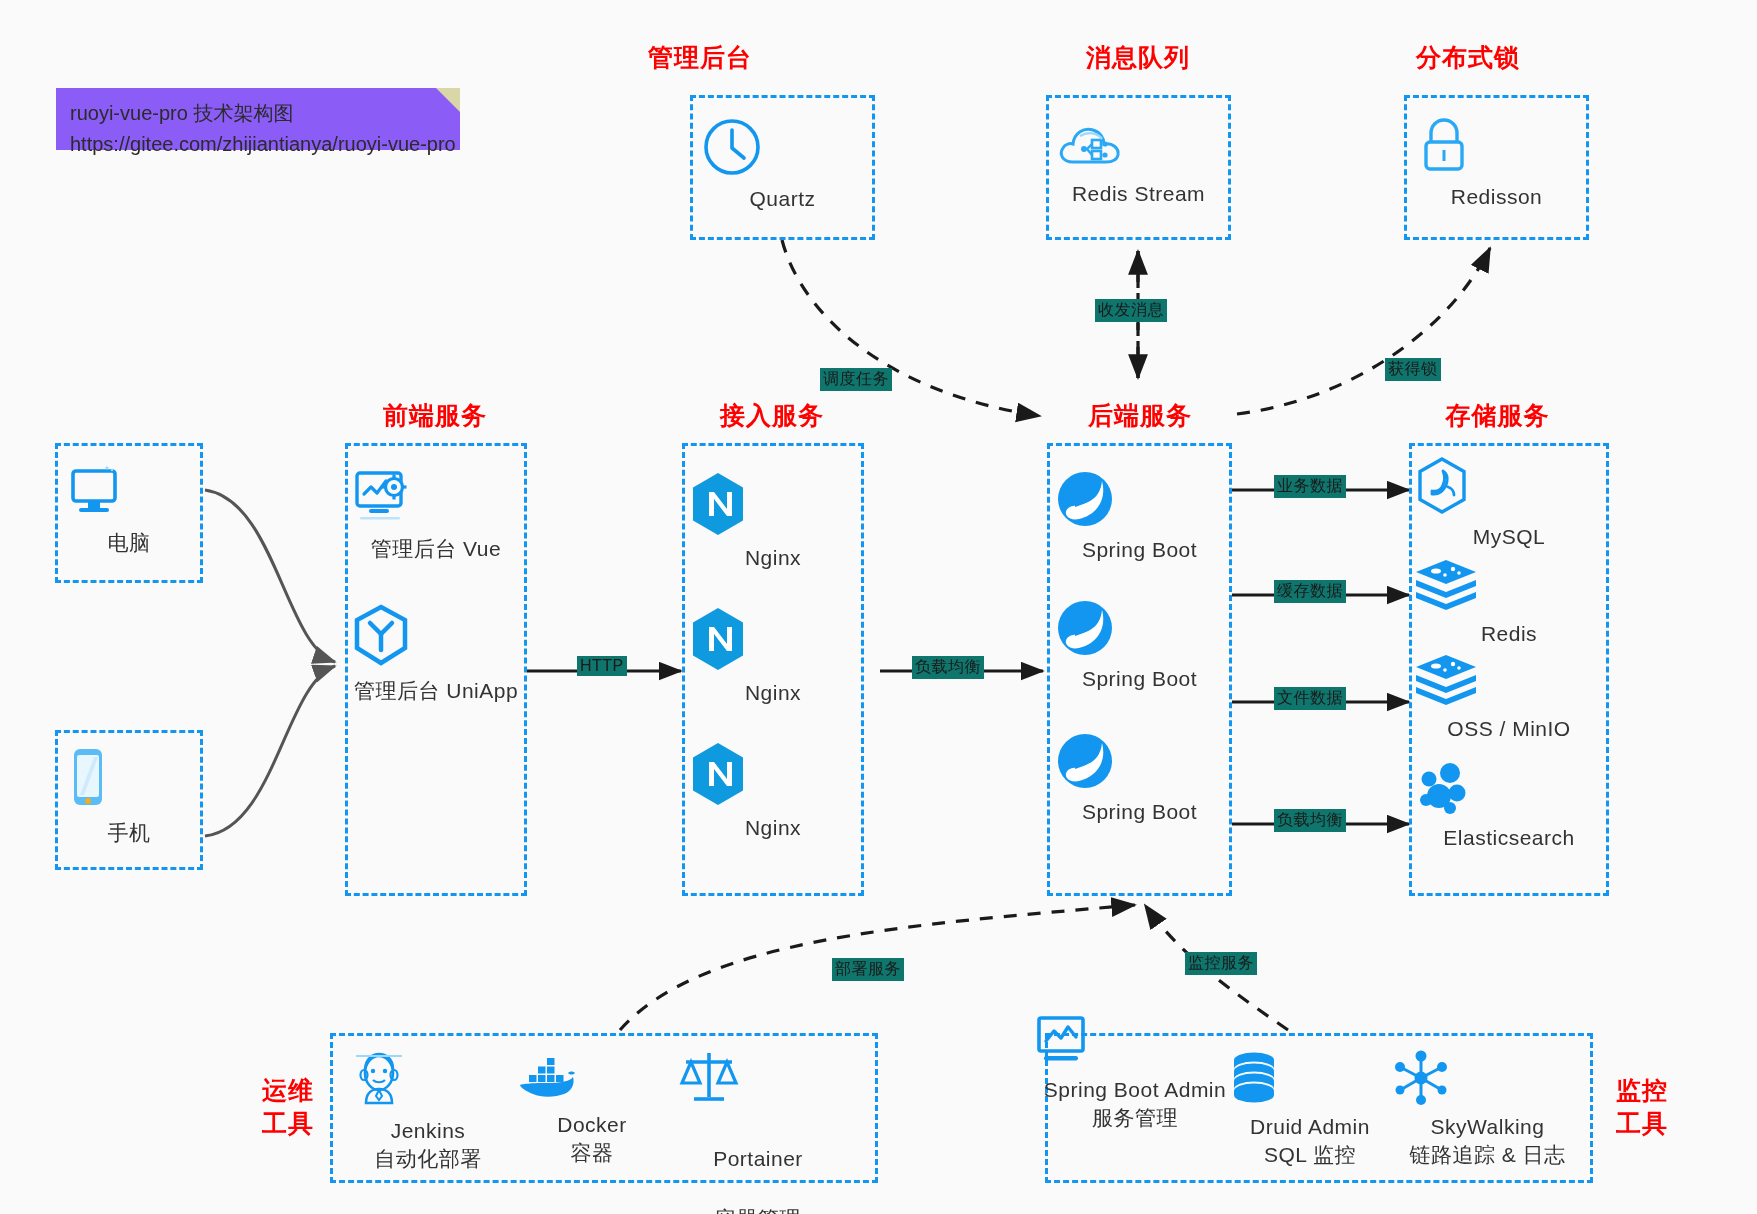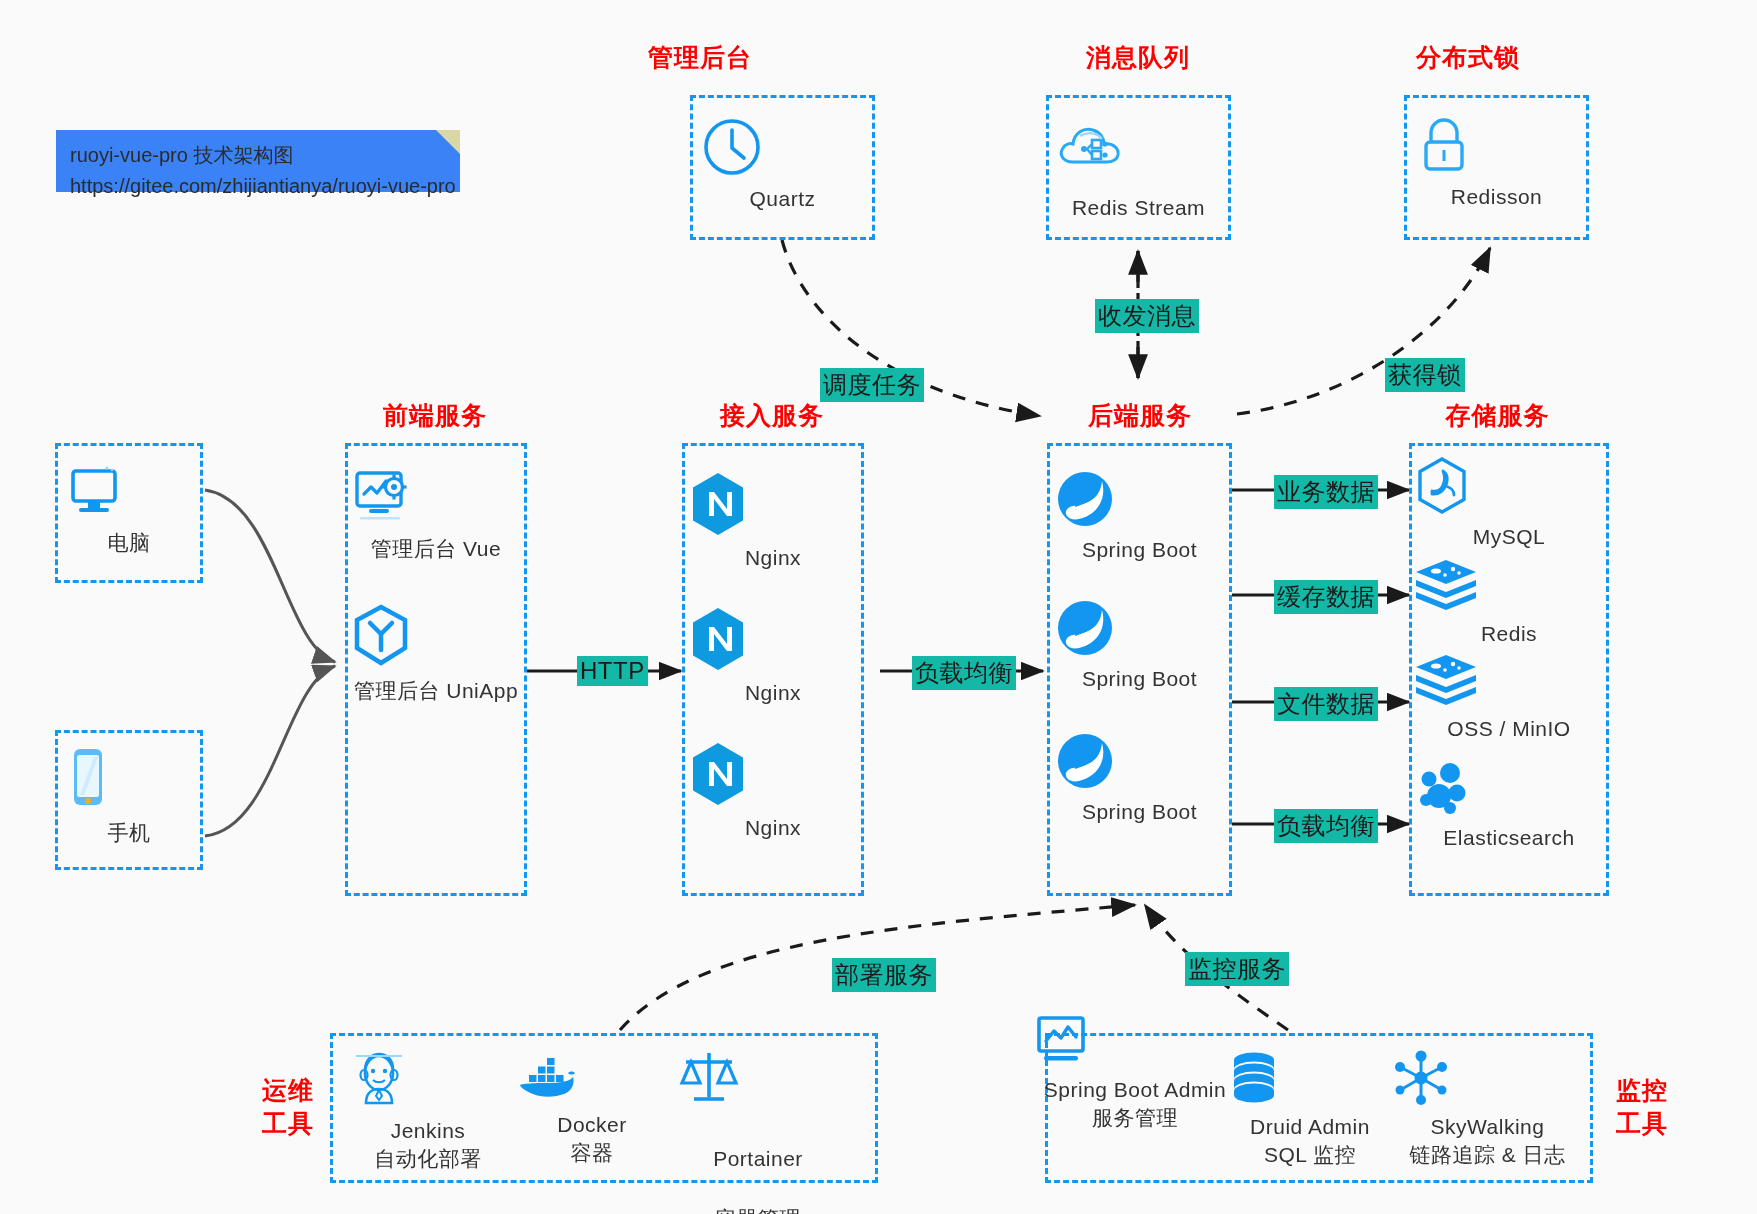--- a/index.html
+++ b/index.html
@@ -58,42 +58,41 @@
     text-align:center;
     white-space:nowrap;
     letter-spacing:.5px;
     margin-top:2px;
   }
   
   #note{
     position:absolute;
     left:56px; top:88px;
     width:404px; height:62px;
-    background:#3b82f6;
+    background:#8b5cf6;
     padding:10px 14px 0 14px;
     box-sizing:border-box;
     font-size:20px;
     color:#2b2b2b;
     line-height:31px;
     white-space:nowrap;
-    margin-top:42px;
   }
   #note .fold{
     position:absolute;
     right:0; top:0;
     width:0;height:0;
     border-top:24px solid #d9d6a8;
     border-left:24px solid transparent;
   }
   
   .elabel{
     position:absolute;
-    font-size:24px;
+    font-size:16px;
     color:#1a1a1a;
-    background:#14b8a6;
+    background:#0f766e;
     padding:1px 3px;
     white-space:nowrap;
     letter-spacing:.5px;
   }
   svg.lay{
     position:absolute;
     left:0;top:0;
     width:1757px;height:1214px;
     pointer-events:none;
   }
@@ -150,21 +149,21 @@
       <svg width="64" height="64" viewBox="0 0 64 64">
         <circle cx="32" cy="32" r="26" fill="none" stroke="#1296f0" stroke-width="3.6"></circle>
         <path d="M32 15 L32 33 L44 43" fill="none" stroke="#1296f0" stroke-width="3.6" stroke-linecap="round" stroke-linejoin="round"></path>
       </svg>
     </span>
     <div class="cap">Quartz</div>
   </div>
 
   <div class="gtitle" style="left:1058px;top:42px;width:160px;">消息队列</div>
   <div class="dbox" style="left:1046px;top:95px;width:185px;height:145px;"></div>
-  <div class="node" style="left:1056px;top:118px;width:165px;gap:14px;">
+  <div class="node" style="left:1056px;top:118px;width:165px;">
     <span class="ic">
       <svg width="70" height="56" viewBox="0 0 70 56">
         <path d="M17 44 C6 44 3 36 7 30 C9 26 14 25 17 26 C18 15 28 9 37 12 C44 14 48 20 48 26
                  C57 25 63 30 62 37 C61 42 56 44 50 44 Z" fill="none" stroke="#29a8f5" stroke-width="3"></path>
         <circle cx="28" cy="31" r="3" fill="#29a8f5"></circle>
         <rect x="36" y="22" width="9" height="8" fill="none" stroke="#29a8f5" stroke-width="2.6"></rect>
         <rect x="36" y="33" width="9" height="8" fill="none" stroke="#29a8f5" stroke-width="2.6"></rect>
         <line x1="31" y1="31" x2="36" y2="26" stroke="#29a8f5" stroke-width="2.4"></line>
         <line x1="31" y1="31" x2="36" y2="37" stroke="#29a8f5" stroke-width="2.4"></line>
         <circle cx="49" cy="26" r="2.6" fill="#29a8f5"></circle>

